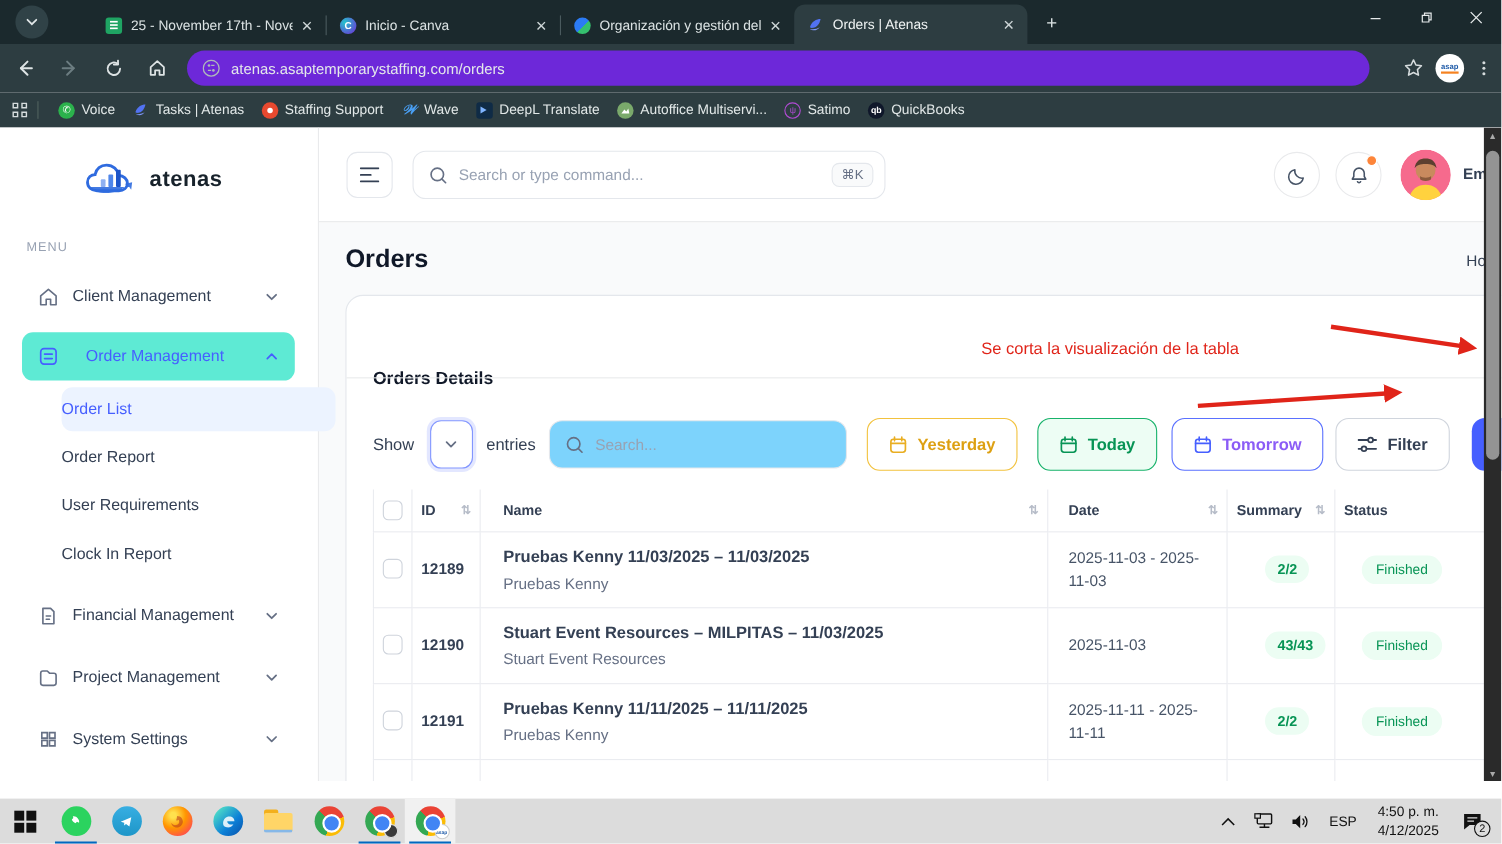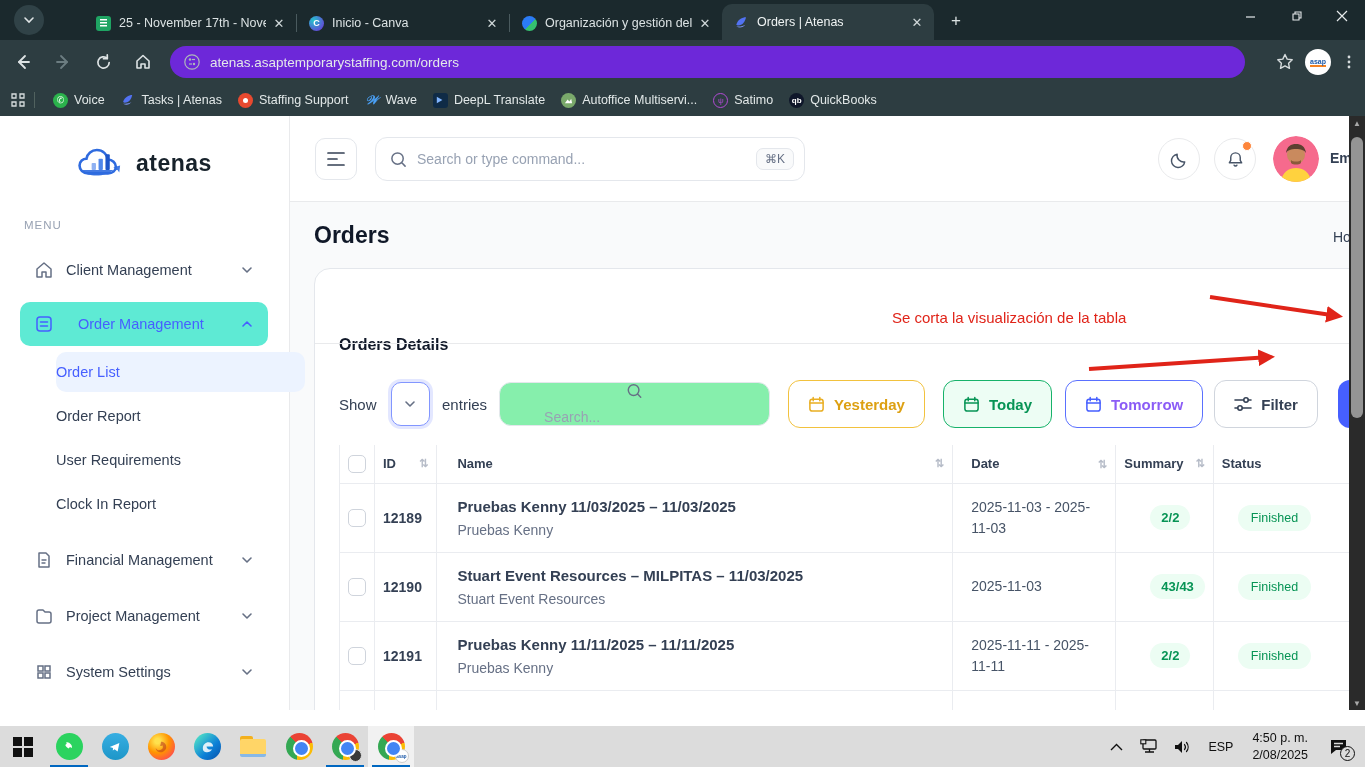--- a/index.html
+++ b/index.html
@@ -37,21 +37,21 @@
   .bm-divider { width:1px; height:16px; background:#51625f; margin:0 10px 0 8px; }
   .bookmark { display:flex; align-items:center; gap:6px; color:#e2e8e8; font-size:12.5px; padding:4px 8px; border-radius:8px; }
   .bm-ic { width:15px; height:15px; border-radius:50%; display:inline-flex; align-items:center; justify-content:center; font-size:9px; color:#fff; flex:none; }
 
   
   .viewport { position:absolute; left:0; top:116px; width:1365px; height:594px; background:#f9fafb; overflow:hidden; }
 
   
   .sidebar { position:absolute; left:0; top:0; width:290px; height:594px; background:#fff; border-right:1px solid #e9eaec; }
   .logo { position:absolute; left:76px; top:28px; display:flex; align-items:center; gap:8px; }
-  .logo-text { font-size:23px; font-weight:800; color:#17222b; letter-spacing:.5px; }
+  .logo-text { font-size:20px; font-weight:800; color:#17222b; letter-spacing:.5px; }
   .menu-label { position:absolute; left:24px; top:103px; font-size:11.5px; color:#98a2b3; letter-spacing:1px; }
   .nav-item { position:absolute; left:20px; width:248px; height:44px; display:flex; align-items:center; gap:12px; padding:0 14px; border-radius:10px; color:#344054; font-size:14.5px; font-weight:500; }
   .nav-item .chev { margin-left:auto; }
   .nav-item.active { background:#5eead4; color:#465fff;gap:24px; }
   .sub-item { position:absolute; left:56px; width:249px; height:40px; display:flex; align-items:center; padding:0 0; border-radius:10px; color:#344054; font-size:14.5px; font-weight:400; }
   .sub-item.active { background:#ecf3ff; color:#465fff; }
 
   
   .app-header { position:absolute; left:290px; top:0; width:1075px; height:86px; background:#fff; border-bottom:1px solid #e9eaec; }
   .hamburger { position:absolute; left:25px; top:22px; width:42px; height:42px; border:1px solid #e4e7ec; border-radius:10px; display:flex; align-items:center; justify-content:center; background:#fff; }
@@ -71,21 +71,21 @@
   .card { position:absolute; left:314px; top:152px; width:1072px; height:470px; background:#fff; border:1px solid #e4e7ec; border-radius:16px; }
   .card-title { position:absolute; left:24px; top:31px; font-size:16px; font-weight:600; color:#101828;margin-top:36px; }
   .card-divider { position:absolute; left:0; top:74px; width:100%; height:1px; background:#e9eaec; }
 
   .annotation { position:absolute; left:577px; top:40px; color:#e02419; font-size:15px; white-space:nowrap; }
   .arrows-svg { position:absolute; left:0; top:0; width:1365px; height:594px; pointer-events:none; z-index:30; }
 
   .controls { position:absolute; left:24px; top:113px; width:1040px; height:44px; display:flex; align-items:center; }
   .ctrl-label { font-size:15px; color:#344054; }
   .show-select { width:44px; height:44px; margin:0 12px 0 14px; border:1px solid #8296ff; border-radius:10px; box-shadow:0 0 0 3px rgba(70,95,255,.15); display:flex; align-items:center; justify-content:center; background:#fff; }
-  .tbl-search { margin-left:12px; width:300px; height:44px; border:1px solid #e4e7ec; border-radius:12px; display:flex; align-items:center; gap:10px; padding:0 14px; background:#86efac;flex-direction:column; }
+  .tbl-search { margin-left:12px; width:300px; height:44px; border:1px solid #e4e7ec; border-radius:12px; display:flex; align-items:center; gap:10px; padding:0 14px; background:#7dd3fc; }
   .tbl-search input { border:none; outline:none; flex:1; font-size:14px; color:#344054; font-family:inherit; background:transparent; }
   .tbl-search input::placeholder { color:#98a2b3; }
   .btn { height:48px; border-radius:12px; display:flex; align-items:center; gap:9px; padding:0 19px; font-size:15px; font-weight:600; background:#fff; white-space:nowrap; }
   .btn-yesterday { margin-left:18px; border:1px solid #f2c23e; color:#dda012; }
   .btn-today { margin-left:18px; border:1px solid #17b26a; color:#079455; background:#edfdf4; }
   .btn-tomorrow { margin-left:13px; border:1px solid #5a70ff; color:#8b5cf6; }
   .btn-filter { margin-left:11px; border:1px solid #d0d5dd; color:#344054; }
   .btn-add { margin-left:20px; width:46px; justify-content:center; padding:0; background:#465fff; color:#fff; font-size:20px; font-weight:500; border:none; }
 
   table.orders { position:absolute; left:24px; top:176px; border-collapse:collapse; table-layout:fixed; }
@@ -655,21 +655,21 @@
         </span>
       <span class="tray-ic">
           <svg width="17" height="14" viewBox="0 0 17 14">
             <path d="M1 5h3l4-4v12L4 9H1z" fill="#111"></path>
             <path d="M10.5 4.5a4 4 0 0 1 0 5M12.5 2.5a7 7 0 0 1 0 9" fill="none" stroke="#111" stroke-width="1.2" stroke-linecap="round"></path>
           </svg>
         </span>
       <span class="tray-lang">ESP</span>
       <span class="tray-clock">
         <span>4:50 p. m.</span><br>
-        <span>2/08/2025</span>
+        <span>4/12/2025</span>
       </span>
       <span class="tray-noti">
         <svg width="19" height="17" viewBox="0 0 19 17">
             <path d="M2 2h15v10H7l-5 4z" fill="#111"></path>
             <path d="M5 5.5h9M5 8.5h6" stroke="#dcdcdc" stroke-width="1.3"></path>
           </svg>
         <span class="noti-count">2</span>
       </span>
     </div>
   </div>

